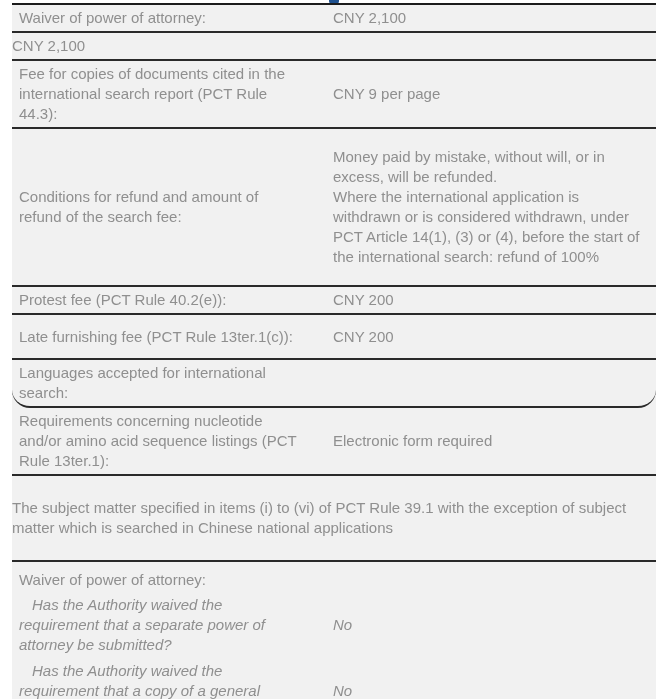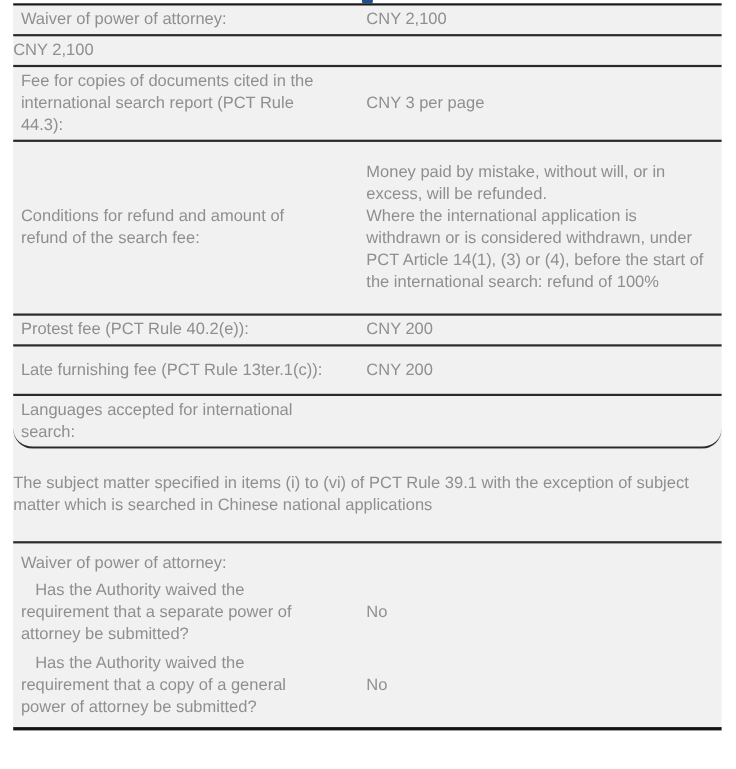--- a/index.html
+++ b/index.html
@@ -63,20 +63,21 @@
   .group-row {
     display: block;
     padding: 6px 0 5px 0;
   }
   .group-label {
     padding: 2px 32px 2px 7px;
   }
   .question {
     display: flex;
     align-items: center;
+    font-style: italic;
   }
   .question .label {
     text-indent: 13px;
   }
 </style>
 </head>
 <body>
 
 <div class="page">
 
@@ -88,21 +89,21 @@
       <div class="cell label">Waiver of power of attorney:</div>
       <div class="cell value">CNY 2,100</div>
     </div>
 
     <div class="row h27">
       <div class="cell value">CNY 2,100</div>
     </div>
 
     <div class="row h62">
       <div class="cell label">Fee for copies of documents cited in the international search report (PCT Rule 44.3):</div>
-      <div class="cell value">CNY 3 per page</div>
+      <div class="cell value">CNY 9 per page</div>
     </div>
 
     <div class="row h158">
       <div class="cell label">Conditions for refund and amount of refund of the search fee:</div>
       <div class="cell value">
         <p>Money paid by mistake, without will, or in excess, will be refunded.</p>
         <p>Where the international application is withdrawn or is considered withdrawn, under PCT Article 14(1), (3) or (4), before the start of the international search: refund of 100%</p>
       </div>
     </div>
 
@@ -113,20 +114,24 @@
 
     <div class="row h45">
       <div class="cell label">Late furnishing fee (PCT Rule 13ter.1(c)):</div>
       <div class="cell value">CNY 200</div>
     </div>
 
     <div class="row h42">
       <div class="cell label">Languages accepted for international search:</div>
     </div>
 
+    <div class="row h62">
+      <div class="cell label">Requirements concerning nucleotide and/or amino acid sequence listings (PCT Rule 13ter.1):</div>
+      <div class="cell value">Electronic form required</div>
+    </div>
 
     <div class="row h86">
       <div class="cell value">The subject matter specified in items (i) to (vi) of PCT Rule 39.1 with the exception of subject matter which is searched in Chinese national applications</div>
     </div>
 
     <div class="row group-row">
       <div class="group-label">Waiver of power of attorney:</div>
       <div class="question">
         <div class="cell label">Has the Authority waived the requirement that a separate power of attorney be submitted?</div>
         <div class="cell value">No</div>

